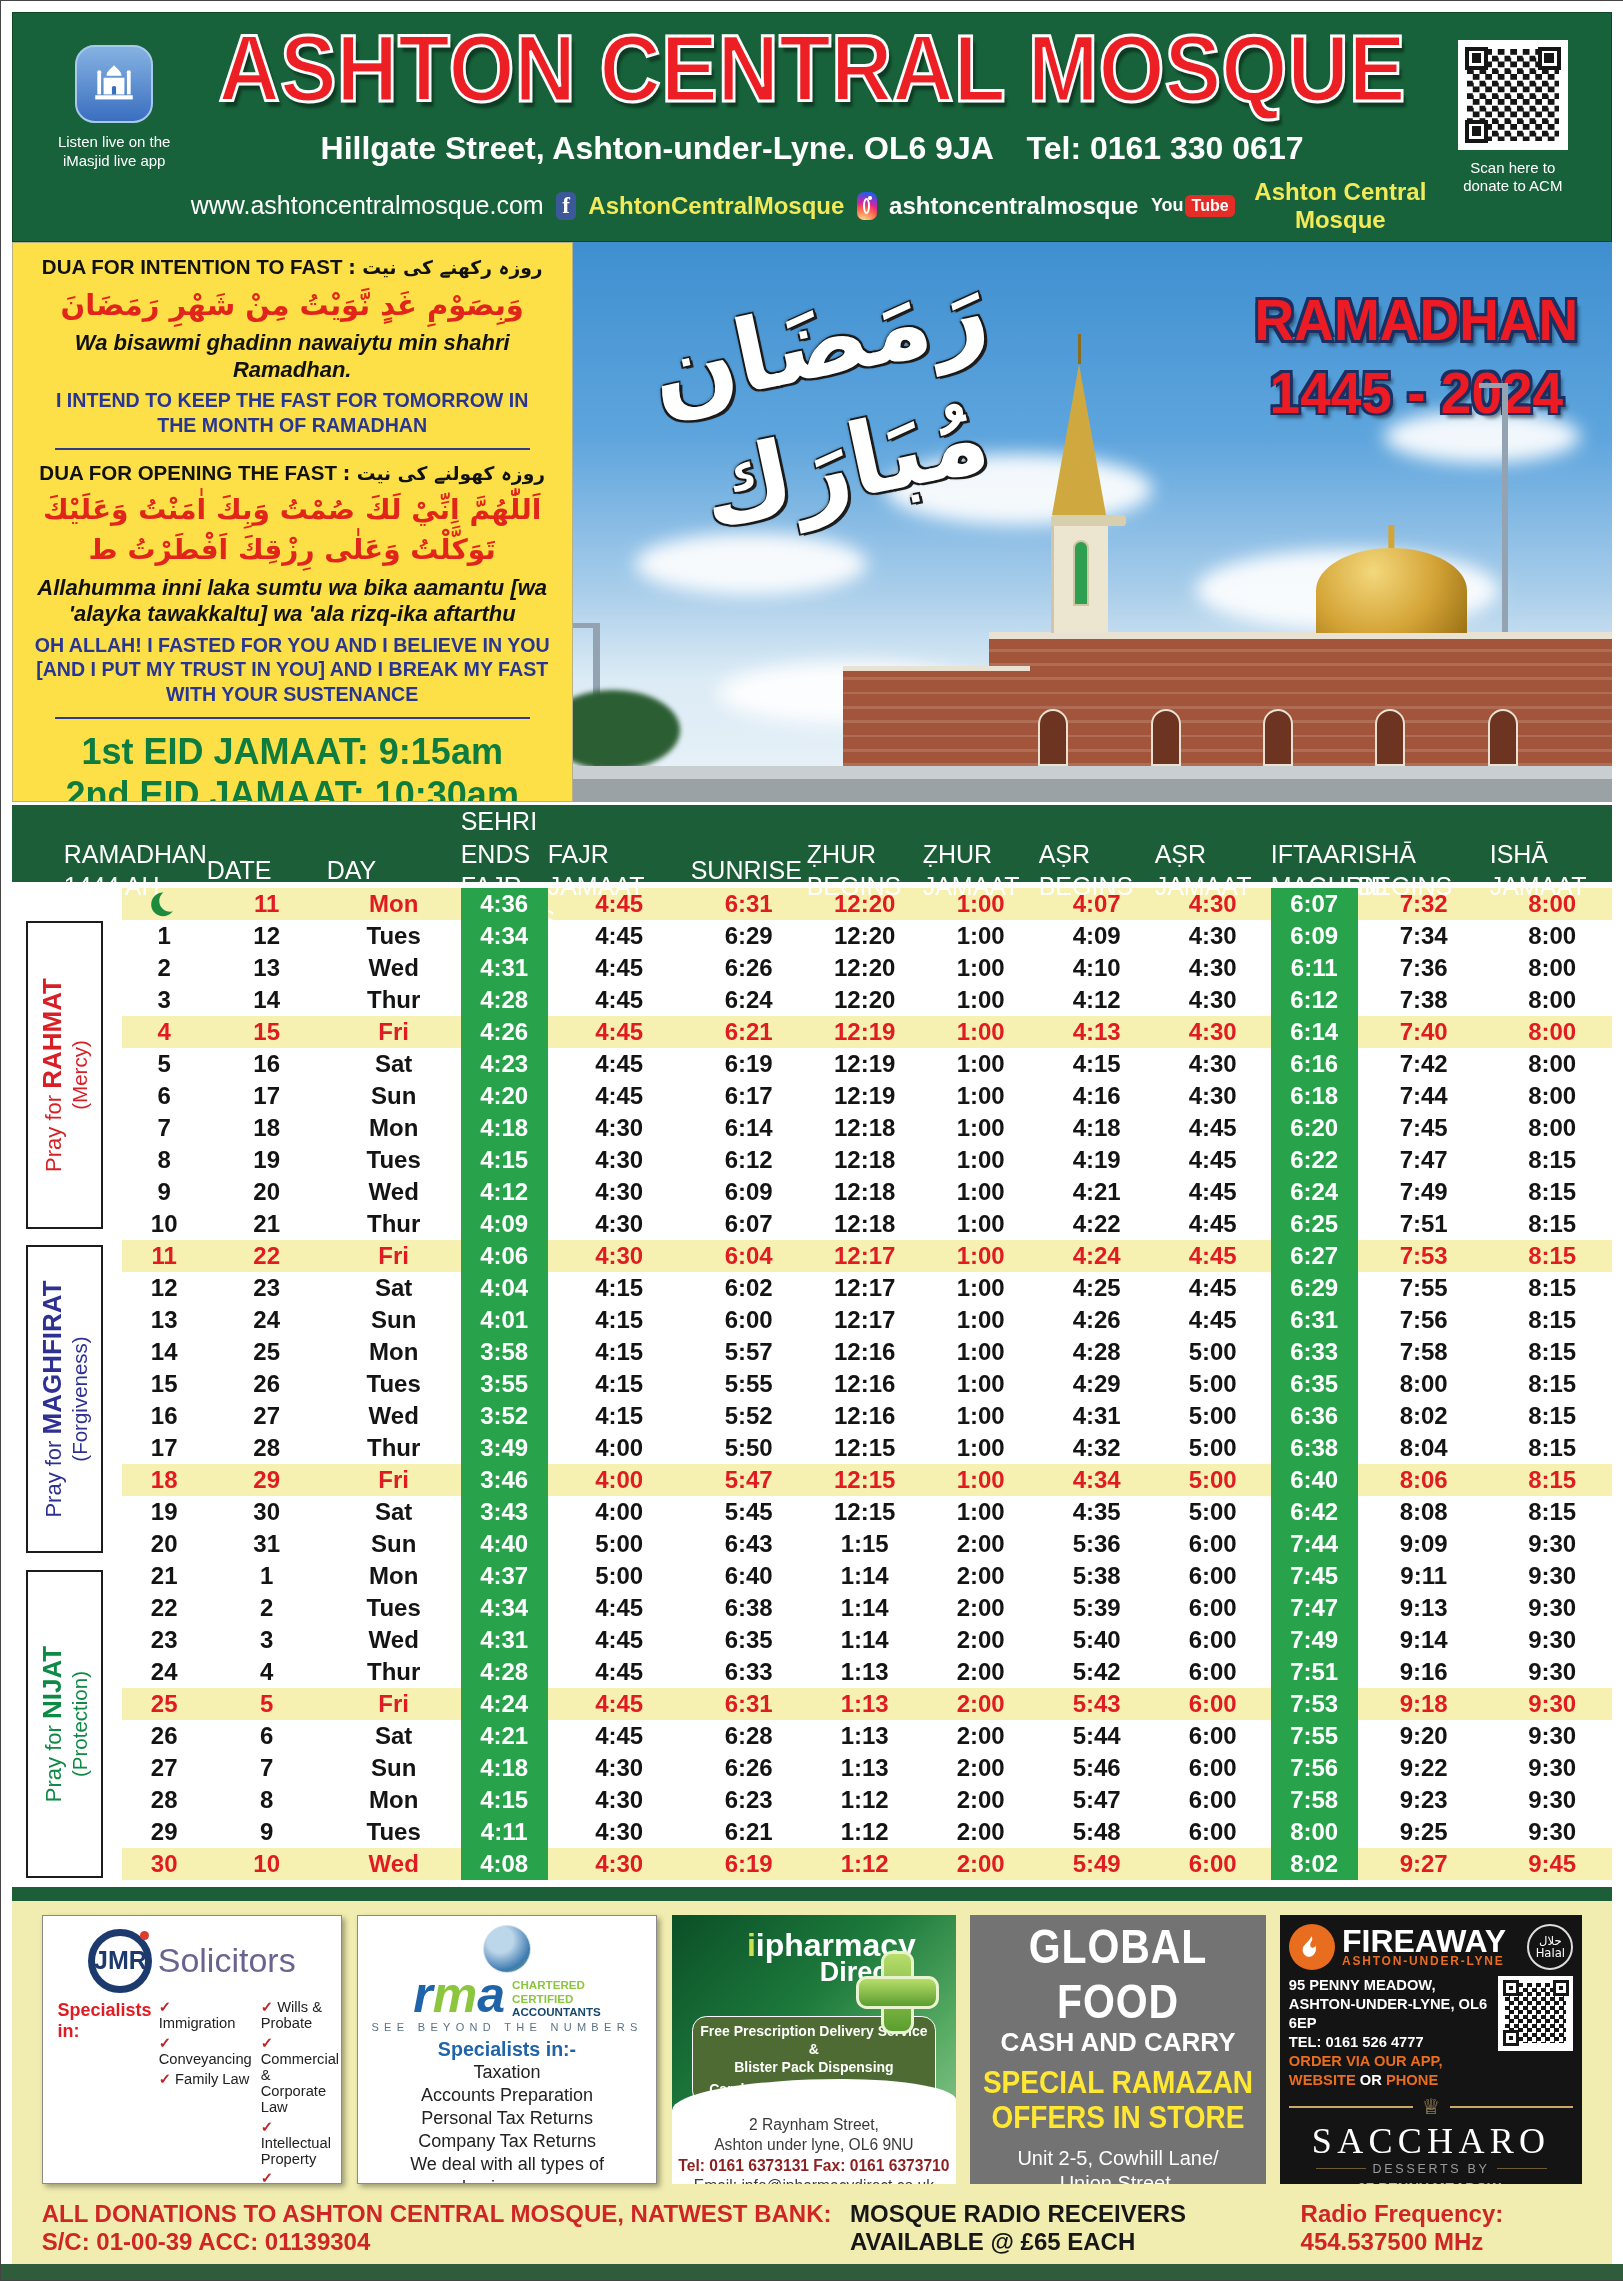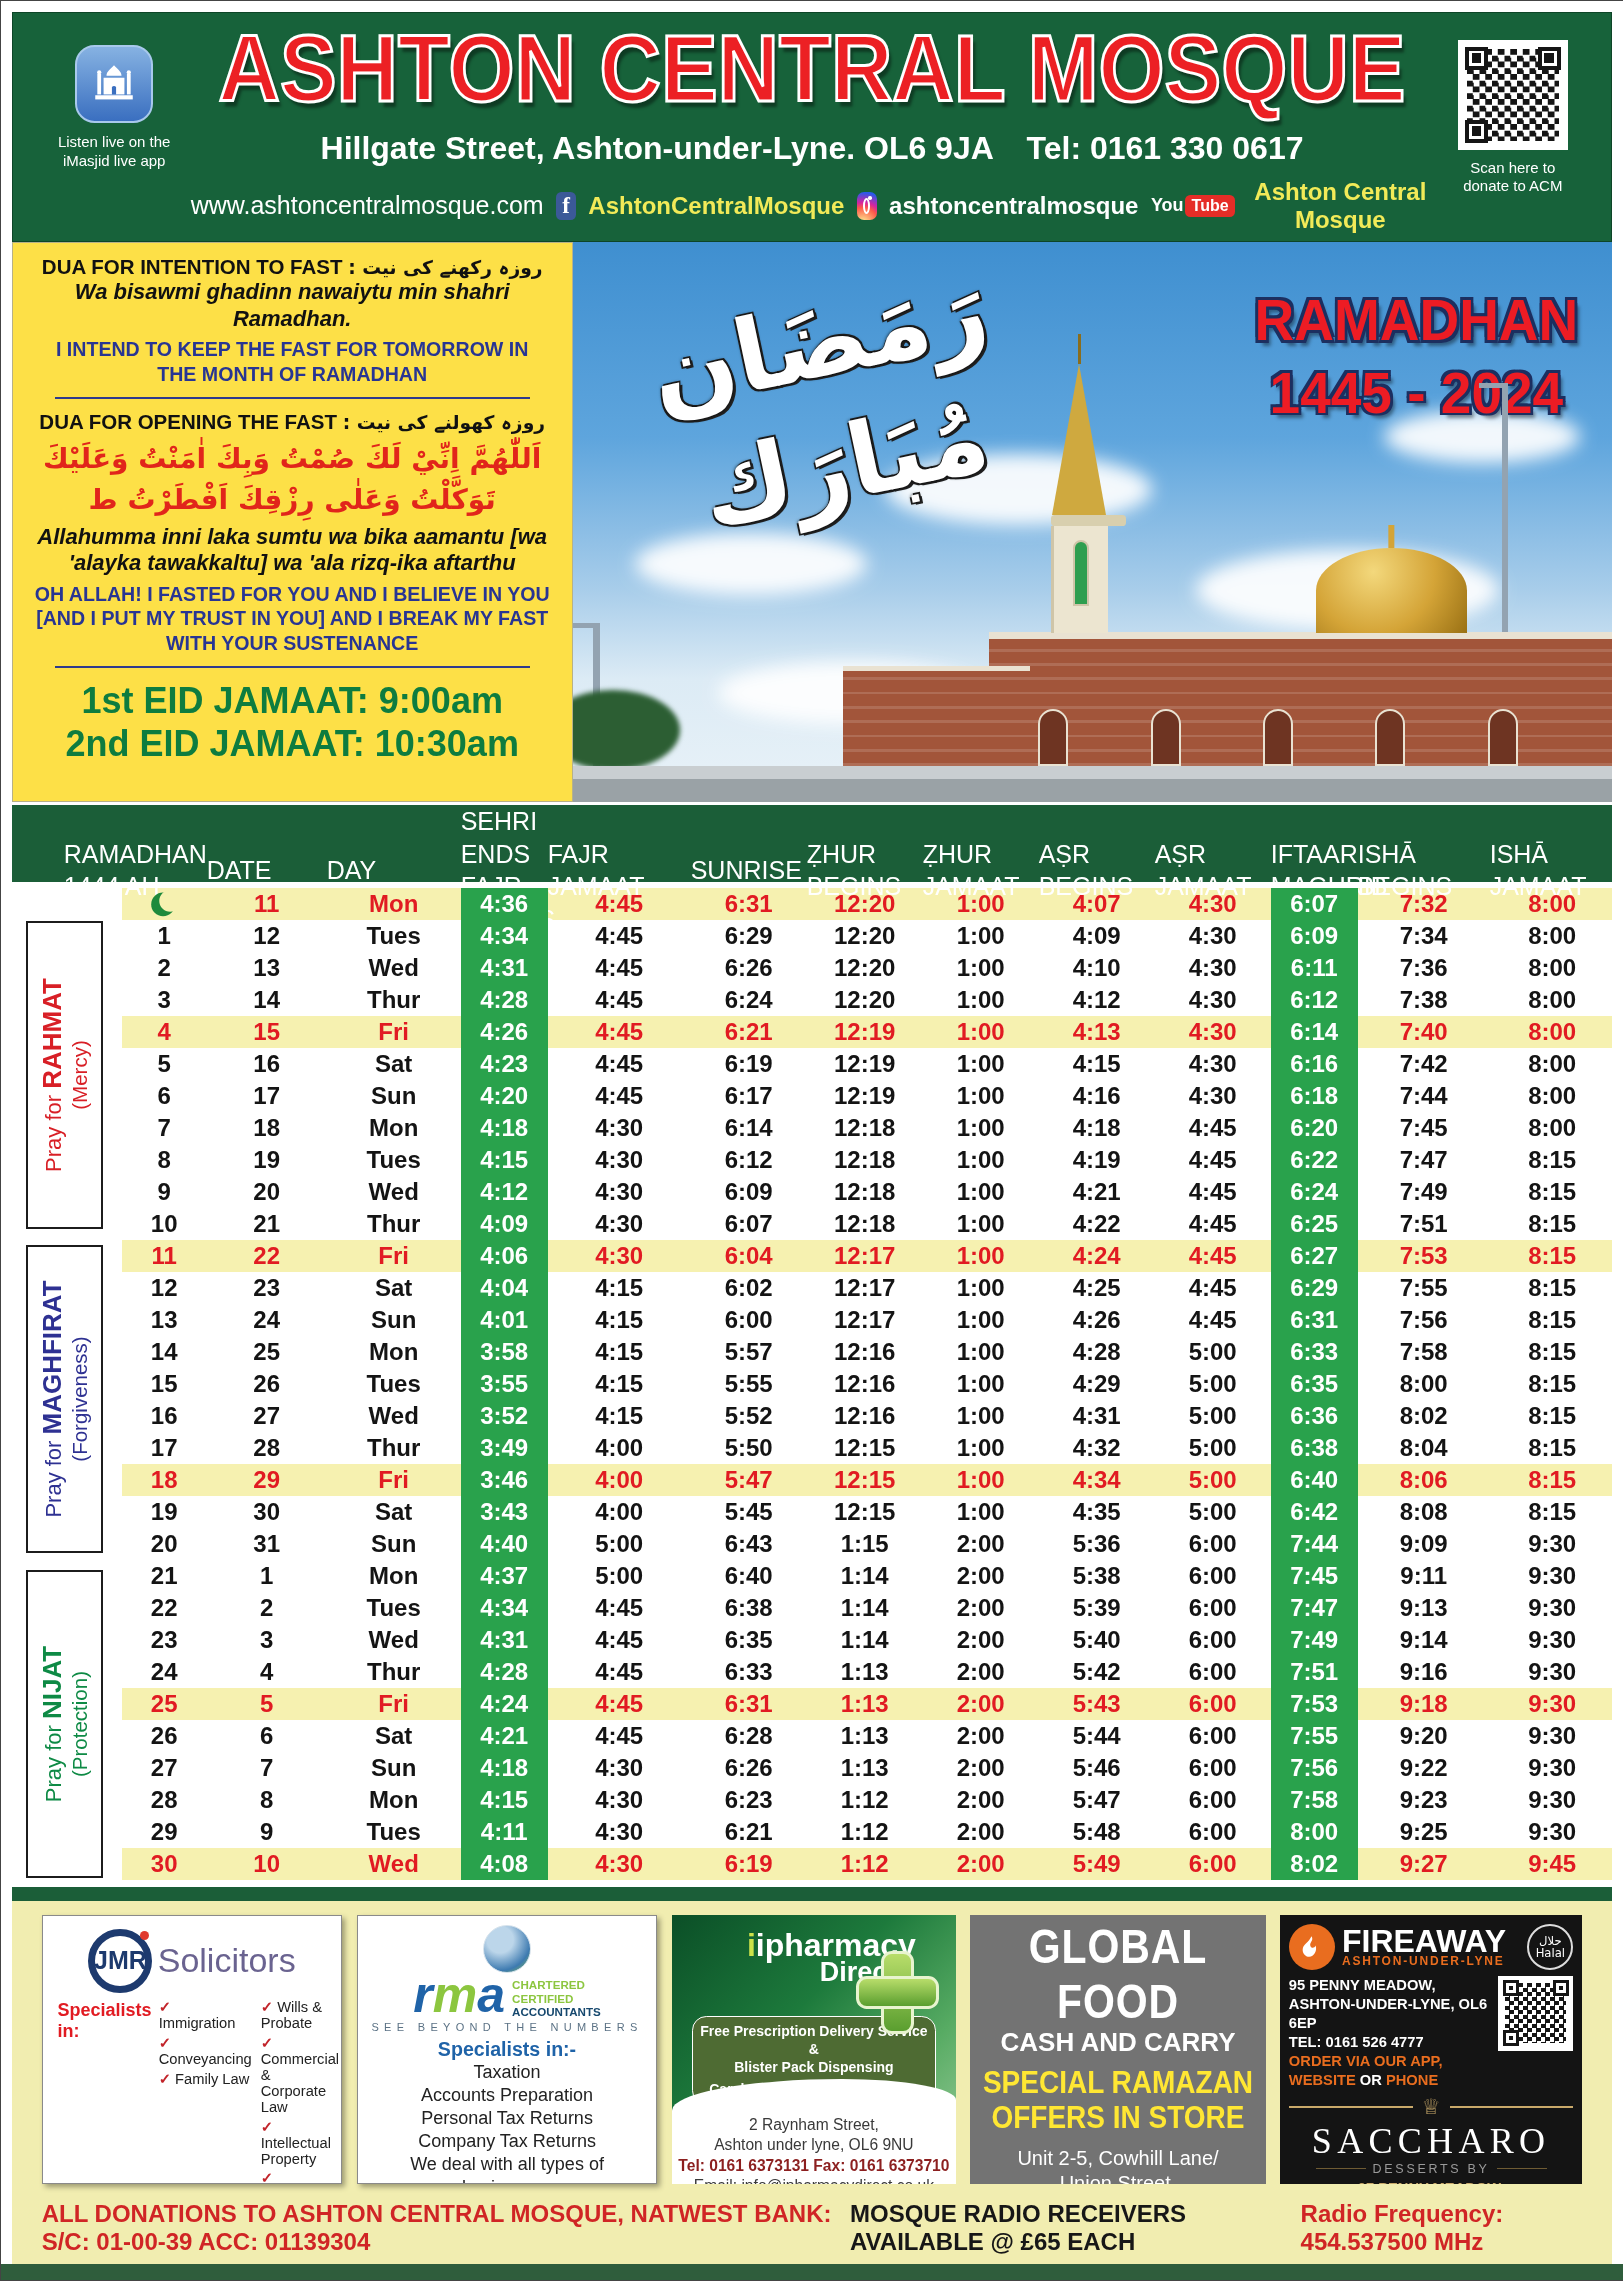--- a/index.html
+++ b/index.html
@@ -244,32 +244,33 @@
       </div>
     </div>
   </header>
 
   <section class="mid">
     <aside class="dua-panel">
       <div class="dua-heading">
         <span>DUA FOR INTENTION TO FAST</span>
         <span class="urdu" dir="rtl">روزہ رکھنے کی نیت :</span>
       </div>
+      <div class="arabic">وَبِصَوْمِ غَدٍ نَّوَيْتُ مِنْ شَهْرِ رَمَضَانَ</div>
       <div class="translit">Wa bisawmi ghadinn nawaiytu min shahri Ramadhan.</div>
       <div class="translation">I INTEND TO KEEP THE FAST FOR TOMORROW IN THE MONTH OF RAMADHAN</div>
       <hr class="navy-divider">
       <div class="dua-heading">
         <span>DUA FOR OPENING THE FAST</span>
         <span class="urdu" dir="rtl">روزہ کھولنے کی نیت :</span>
       </div>
       <div class="arabic" style="font-size:28px;">اَللّٰهُمَّ اِنِّيْ لَكَ صُمْتُ وَبِكَ اٰمَنْتُ وَعَلَيْكَ تَوَكَّلْتُ وَعَلٰى رِزْقِكَ اَفْطَرْتُ ط</div>
       <div class="translit">Allahumma inni laka sumtu wa bika aamantu [wa 'alayka tawakkaltu] wa 'ala rizq-ika aftarthu</div>
       <div class="translation">OH ALLAH! I FASTED FOR YOU AND I BELIEVE IN YOU [AND I PUT MY TRUST IN YOU] AND I BREAK MY FAST WITH YOUR SUSTENANCE</div>
       <hr class="navy-divider">
-      <div class="eid-line">1st EID JAMAAT: 9:00am</div>
+      <div class="eid-line">1st EID JAMAAT: 9:15am</div>
       <div class="eid-line">2nd EID JAMAAT: 10:30am</div>
 
     </aside>
 
     <div class="photo">
       <div class="cloud" style="left:6%; top:52%; width:232px; height:62px;"></div>
       <div class="cloud" style="left:30%; top:38%; width:267px; height:71px;"></div>
       <div class="cloud" style="left:60%; top:55%; width:303px; height:80px;"></div>
       <div class="cloud" style="left:78%; top:30%; width:196px; height:53px;"></div>
       <div class="cloud" style="left:14%; top:75%; width:267px; height:62px;"></div>

